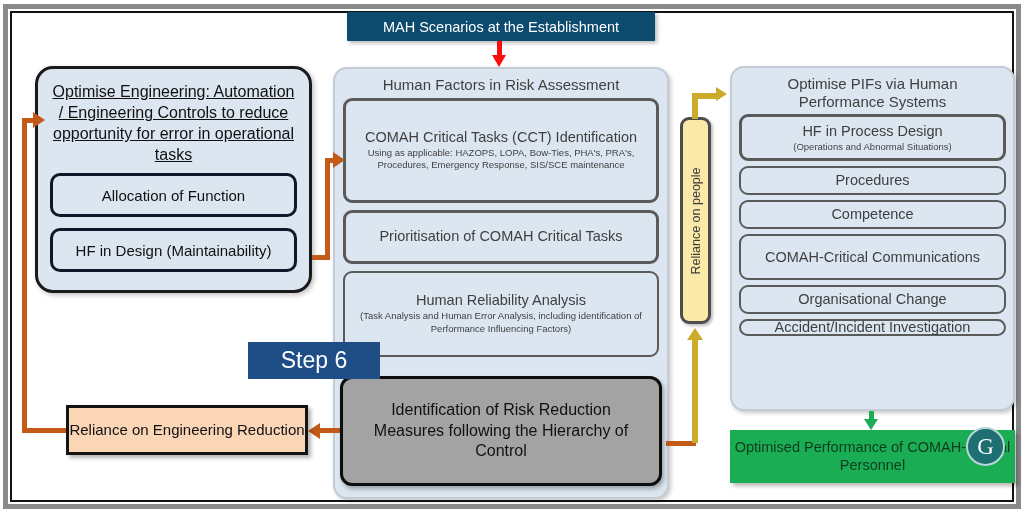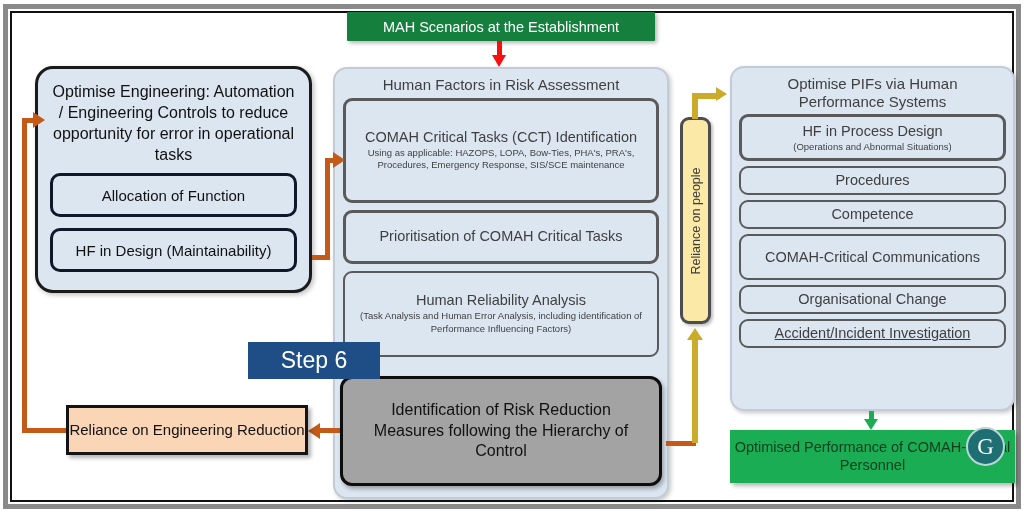--- a/index.html
+++ b/index.html
@@ -72,20 +72,21 @@
     left:35px;top:66px;width:277px;height:227px;
     border:3px solid #1a1a1a;
     background:#dce6f1;
     border-radius:18px;
     box-shadow:2px 2px 5px rgba(0,0,0,0.25);
     padding:8px 12px 10px 12px;
   }
   #left-title{
     font-size:16px;color:#111;text-align:center;line-height:1.32;
     padding:4px 2px 8px 2px;
+    text-decoration:underline;
   }
   .black-sub{
     box-sizing:border-box;
     width:100%;
     background:#dce6f1;
     border:3px solid #0f172a;
     border-radius:10px;
     color:#111;
     font-size:15px;
     display:flex;align-items:center;justify-content:center;
@@ -100,21 +101,21 @@
 
   
   #right-panel{
     left:730px;top:66px;width:285px;height:345px;
     padding:0 7px;
   }
 
   
   #red-banner{
     position:absolute;left:347px;top:12px;width:308px;height:29px;
-    background:#15803d;
+    background:#0c4a6e;
     color:#ffffff;
     font-size:14.5px;
     display:flex;align-items:center;justify-content:center;
     box-shadow:2px 2px 4px rgba(0,0,0,0.3);
     border-radius:1px;
   }
 
   
   #step-label{
     position:absolute;left:248px;top:342px;width:132px;height:37px;
@@ -267,21 +268,21 @@
     </div>
 
     <div class="subcard thin" style="height:46px;margin-bottom:5px;">
       <div class="big">COMAH-Critical Communications</div>
     </div>
 
     <div class="subcard thin" style="height:29px;margin-bottom:5px;">
       <div class="big">Organisational Change</div>
     </div>
 
-    <div class="subcard thin" style="height:29px;text-decoration:underline;">
+    <div class="subcard thin" style="height:17px;">
       <div class="big">Accident/Incident Investigation</div>
     </div>
   </div>
 
   <div id="reliance-people">
     <span>Reliance on people</span>
   </div>
 
   <div class="conn-y" style="left:692px;top:93px;width:6px;height:26px;"></div>
   <div class="conn-y" style="left:692px;top:93px;width:28px;height:6px;"></div>

